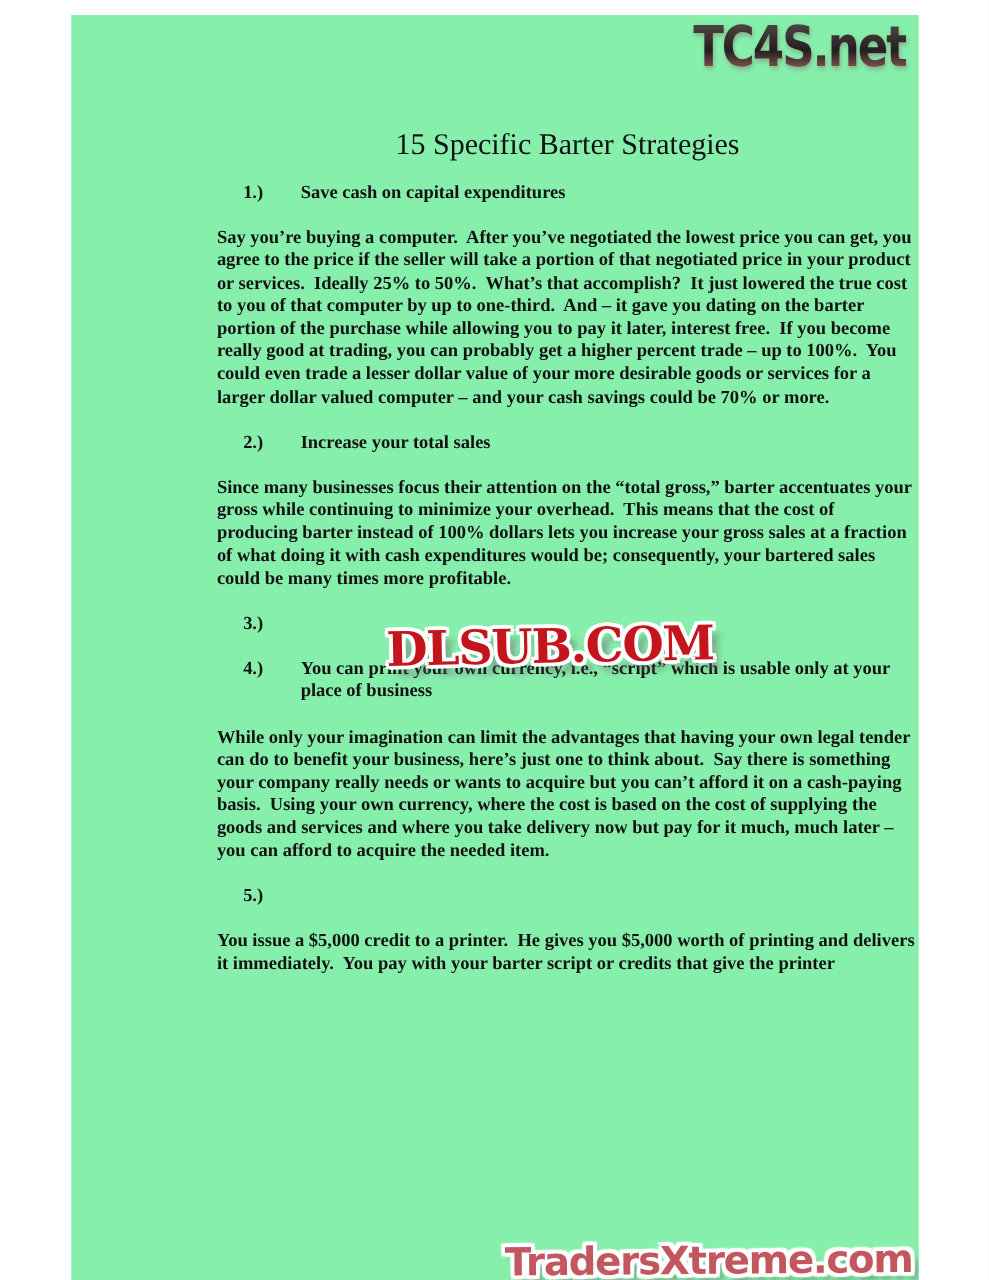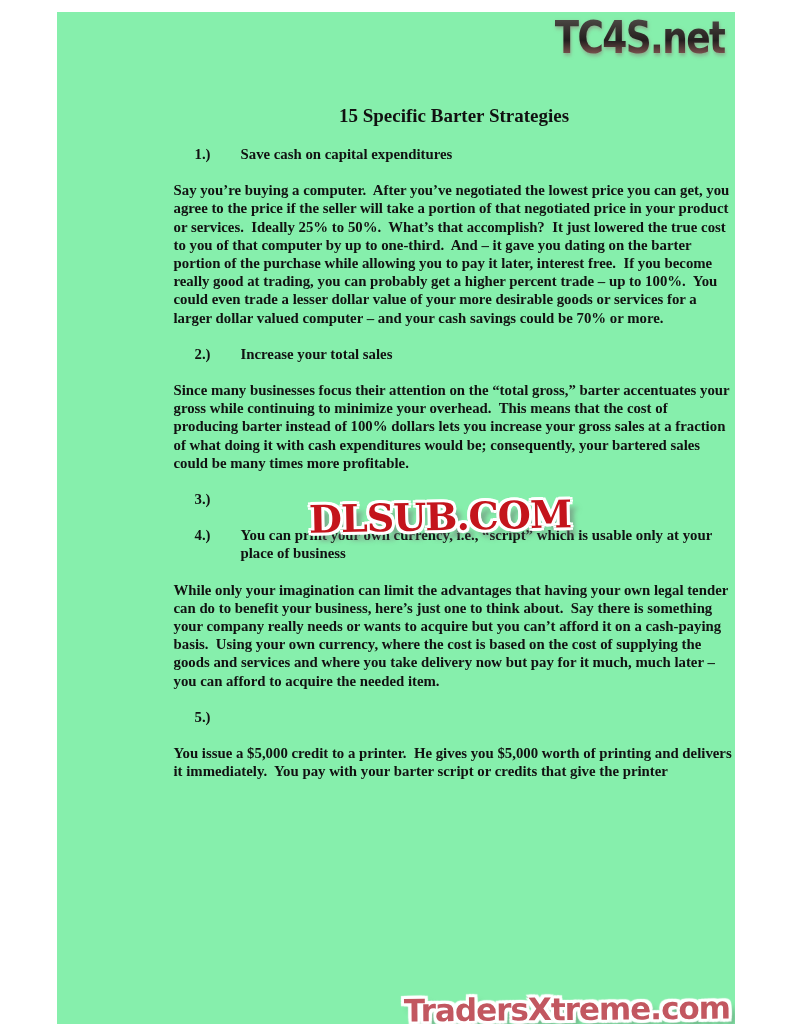--- a/index.html
+++ b/index.html
@@ -20,22 +20,22 @@
       #6d4a46 78%, var(--logo-bottom,#9c7c74) 100%);
     -webkit-background-clip:text; background-clip:text; color:transparent;
     filter:drop-shadow(1px 2px 2px rgba(140,110,110,0.55));
   }
 
   .content {
     position:absolute; left:117px; top:0; width:561px;
     font-size:14.8px; line-height:18.2px;
   }
   .title {
-    margin:93px 0 0; font-size:19px; line-height:22px;
-    font-weight:bold; text-align:center;
+    margin:93px 0 0; font-size:24px; line-height:22px;
+    font-weight:normal; text-align:center;
   }
   p { margin:0; }
   .intro { margin:19px 0 0; text-indent:46px; white-space:pre-wrap; }
 
   .sec-head { display:flex; margin:18px 0 0; padding-left:21px; font-weight:bold; }
   .sec-num { width:46px; flex:none; }
   .sec-title { flex:1; }
   .sec-body { margin:18px 0 0; white-space:pre-wrap;font-weight:bold; }
 
   

